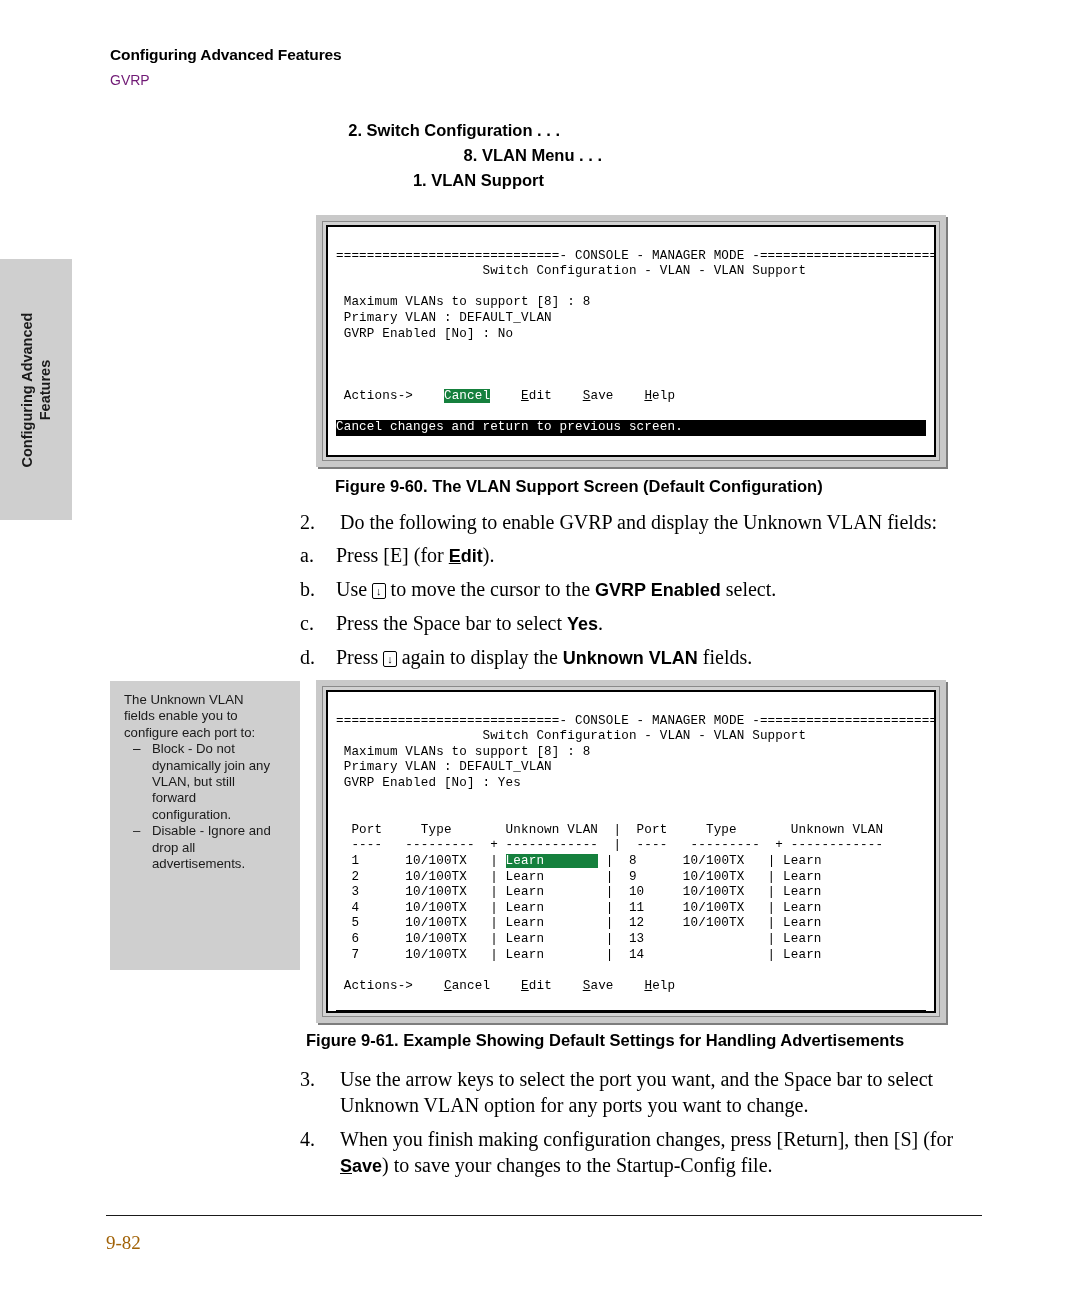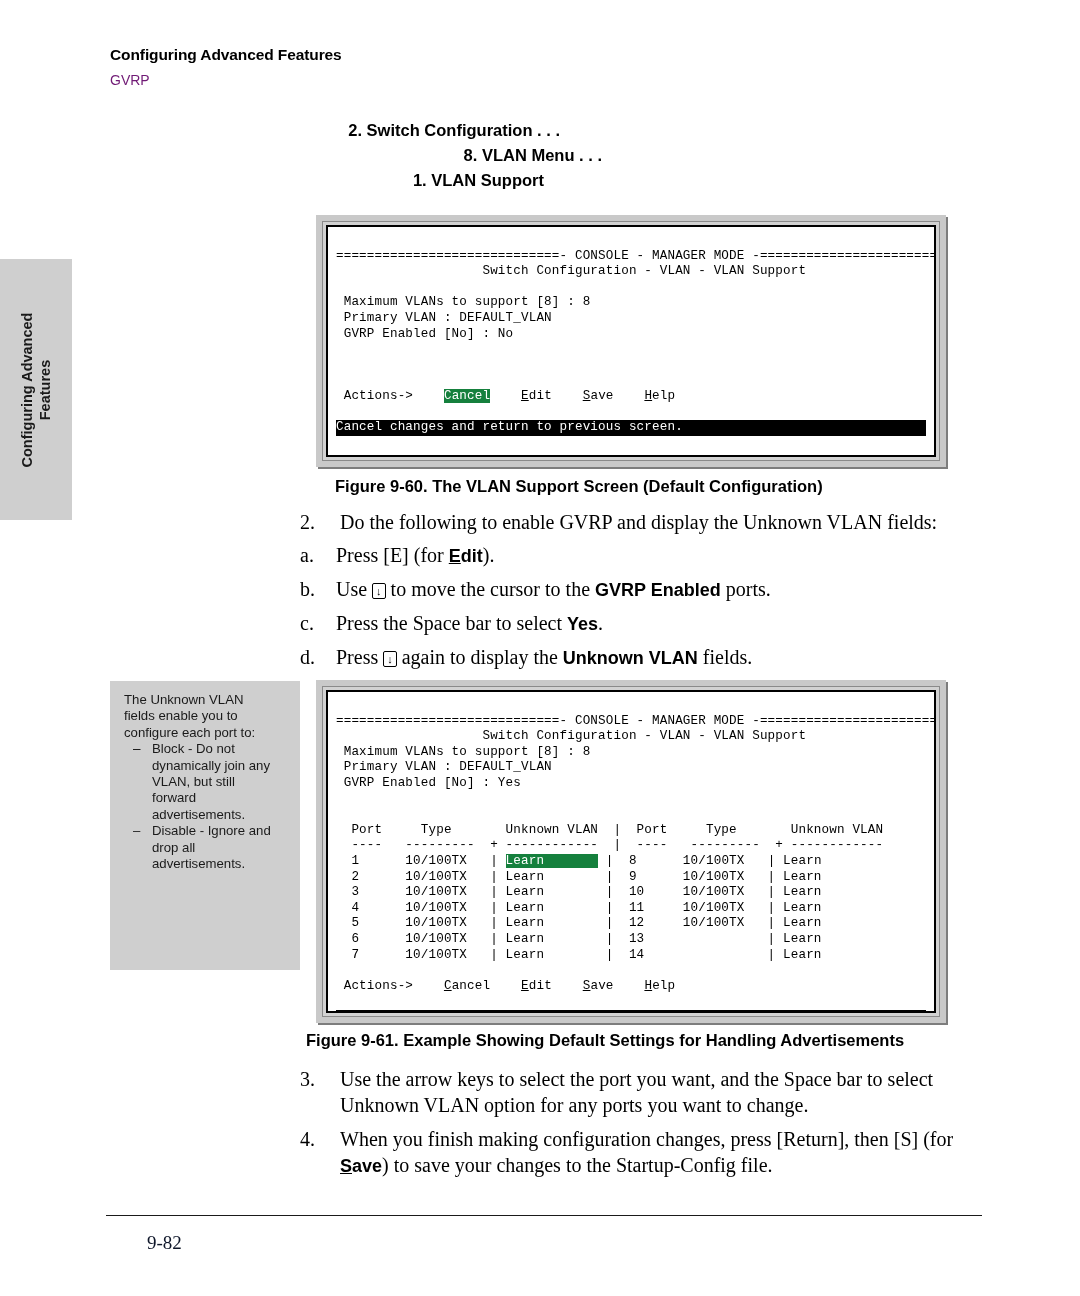--- a/index.html
+++ b/index.html
@@ -161,21 +161,21 @@
 
   
   .footrule {
     position:absolute; left:106px; top:1215px;
     width:876px; height:0;
     border-top:1.5px solid #1a1a1a;
   }
   .pageno {
     position:absolute; left:106px; top:1232px;
     font-family:"Liberation Serif", serif;
-    font-size:19px; color:#0f172a;margin-left:41px;
+    font-size:19px; color:#a16207;
   }
 </style>
 </head>
 <body>
 
 <div class="runhead">
   <div class="rh-title">Configuring Advanced Features</div>
   <div class="rh-sub">GVRP</div>
 </div>
 
@@ -210,39 +210,39 @@
   <span class="num">2.</span>
   <span class="txt">Do the following to enable GVRP and display the Unknown VLAN fields:</span>
 
   <div class="sub">
     <span class="sl">a.</span>
     <span class="st"><span>Press [E] (for </span><b class="sansu"><span class="ul">E</span><span>dit</span></b><span>).</span></span>
   </div>
 
   <div class="sub">
     <span class="sl">b.</span>
-    <span class="st"><span>Use </span><span class="keycap">↓</span><span> to move the cursor to the </span><b class="sans">GVRP Enabled</b><span> ports.</span></span>
+    <span class="st"><span>Use </span><span class="keycap">↓</span><span> to move the cursor to the </span><b class="sans">GVRP Enabled</b><span> select.</span></span>
   </div>
 
   <div class="sub">
     <span class="sl">c.</span>
     <span class="st"><span>Press the Space bar to select </span><b class="sans">Yes</b><span>.</span></span>
   </div>
 
   <div class="sub">
     <span class="sl">d.</span>
     <span class="st"><span>Press </span><span class="keycap">↓</span><span> again to display the </span><b class="sans">Unknown VLAN</b><span> fields.</span></span>
   </div>
 </div>
 
 <div class="notebox">
   <div class="intro">The Unknown VLAN fields enable you to configure each port to:</div>
   <ul>
     <li><span class="dash">–</span></li>
-    <li><span class="dash">–</span><span>Block - Do not dynamically join any VLAN, but still forward advertisements.</span></li>
+    <li><span class="dash">–</span><span>Block - Do not dynamically join any VLAN, but still forward configuration.</span></li>
     <li><span class="dash">–</span><span>Disable - Ignore and drop all advertisements.</span></li>
   </ul>
 </div>
 
 <div class="termwin win2">
   <div class="bevel">
     <div class="screen"><span class="spacer"></span><span>=============================- CONSOLE - MANAGER MODE -=============================</span>
 <span>                   Switch Configuration - VLAN - VLAN Support</span>
 <span> Maximum VLANs to support [8] : 8</span>
 <span> Primary VLAN : DEFAULT_VLAN</span>

